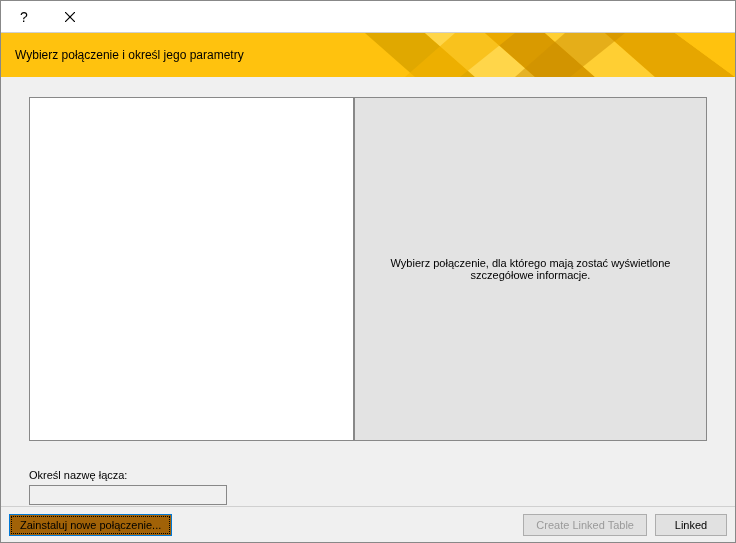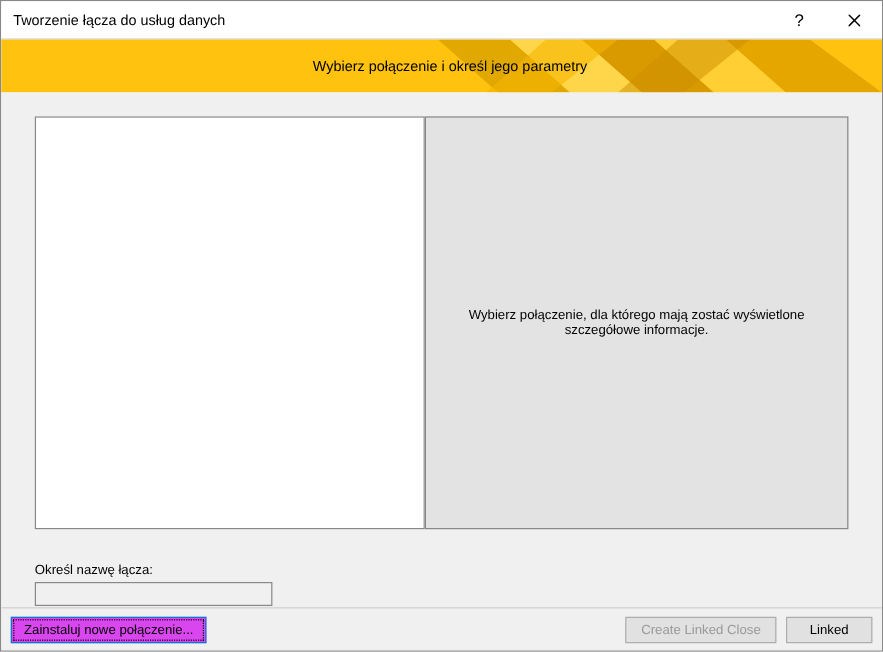--- a/index.html
+++ b/index.html
@@ -38,21 +38,20 @@
   .titlebar .btn.help { font-size: 14px; }
   .titlebar .btn.close svg { width: 10px; height: 10px; }
   .header-band {
     height: 44px;
     background: #ffc20e;
     position: relative;
     overflow: hidden;
     display: flex;
     align-items: center;
     padding-left: 14px;
-    justify-content: center;
   }
   .header-band .subtitle {
     font-size: 12px;
     color: #000;
     position: relative;
     z-index: 2;
   }
   .header-graphic {
     position: absolute;
     right: 0;
@@ -132,32 +131,31 @@
   }
   .btn-std:disabled {
     color: #9a9a9a;
     cursor: default;
   }
   .btn-install {
     height: 22px;
     padding: 0 10px;
     font-size: 11px;
     font-family: inherit;
-    background: #d946ef;
+    background: #a16207;
     border: 1px solid #0078d7;
     outline: 1px dotted #000;
     outline-offset: -3px;
     cursor: pointer;
   }
 </style>
 </head>
 <body>
 
 <div class="titlebar">
-  <div class="title">Tworzenie łącza do usług danych</div>
   <div class="btn help">
     <span>?</span>
   </div>
   <div class="btn close">
     <svg viewBox="0 0 10 10">
       <line x1="0" y1="0" x2="10" y2="10" stroke="#000" stroke-width="1.2"></line>
       <line x1="10" y1="0" x2="0" y2="10" stroke="#000" stroke-width="1.2"></line>
     </svg>
   </div>
 </div>
@@ -185,16 +183,16 @@
   </div>
 
   <div class="name-section">
     <div class="name-label">Określ nazwę łącza:</div>
     <input class="name-input" type="text" disabled="" value="" style="">
   </div>
 
   <div class="footer">
     <button class="btn-install">Zainstaluj nowe połączenie...</button>
     <div class="spacer"></div>
-    <button class="btn-std" disabled="">Create Linked Close</button>
+    <button class="btn-std" disabled="">Create Linked Table</button>
     <button class="btn-std">Linked</button>
   </div>
 </div>
 
 </body></html>

